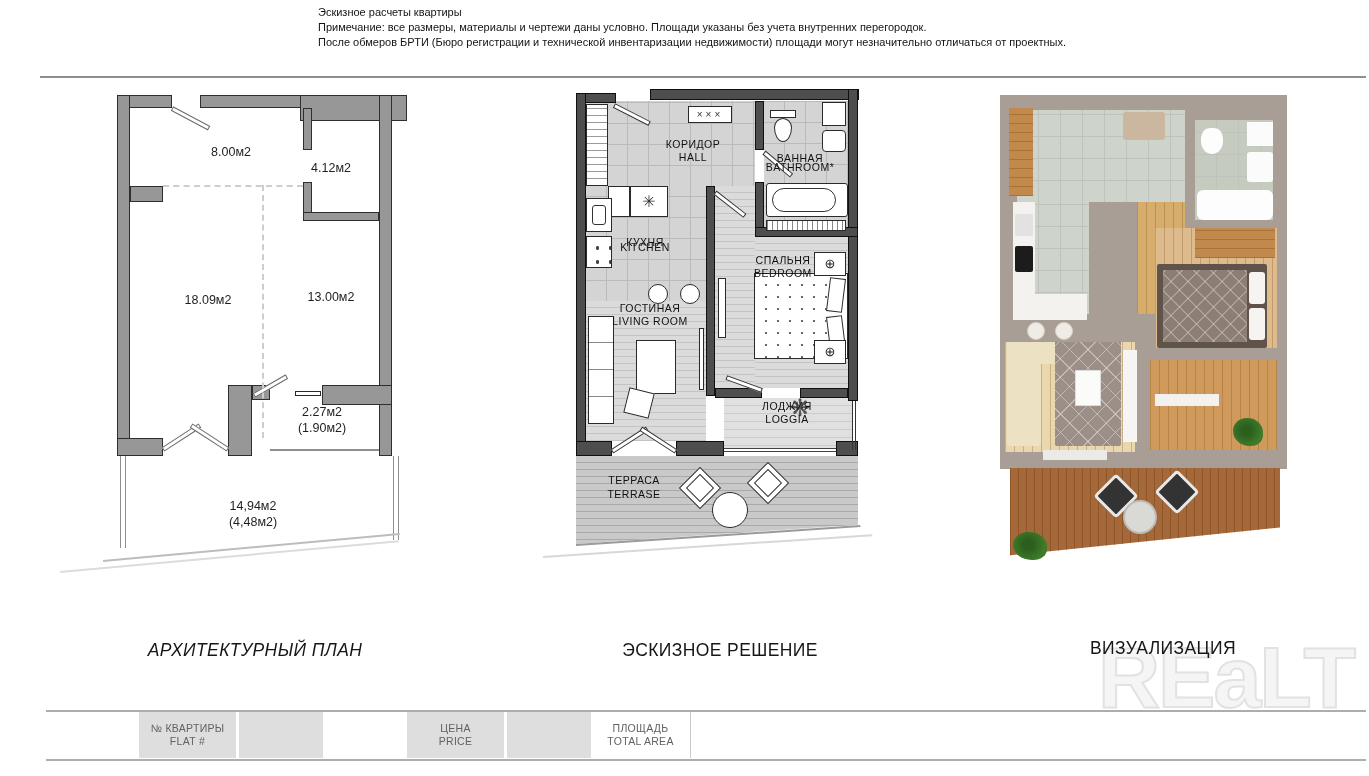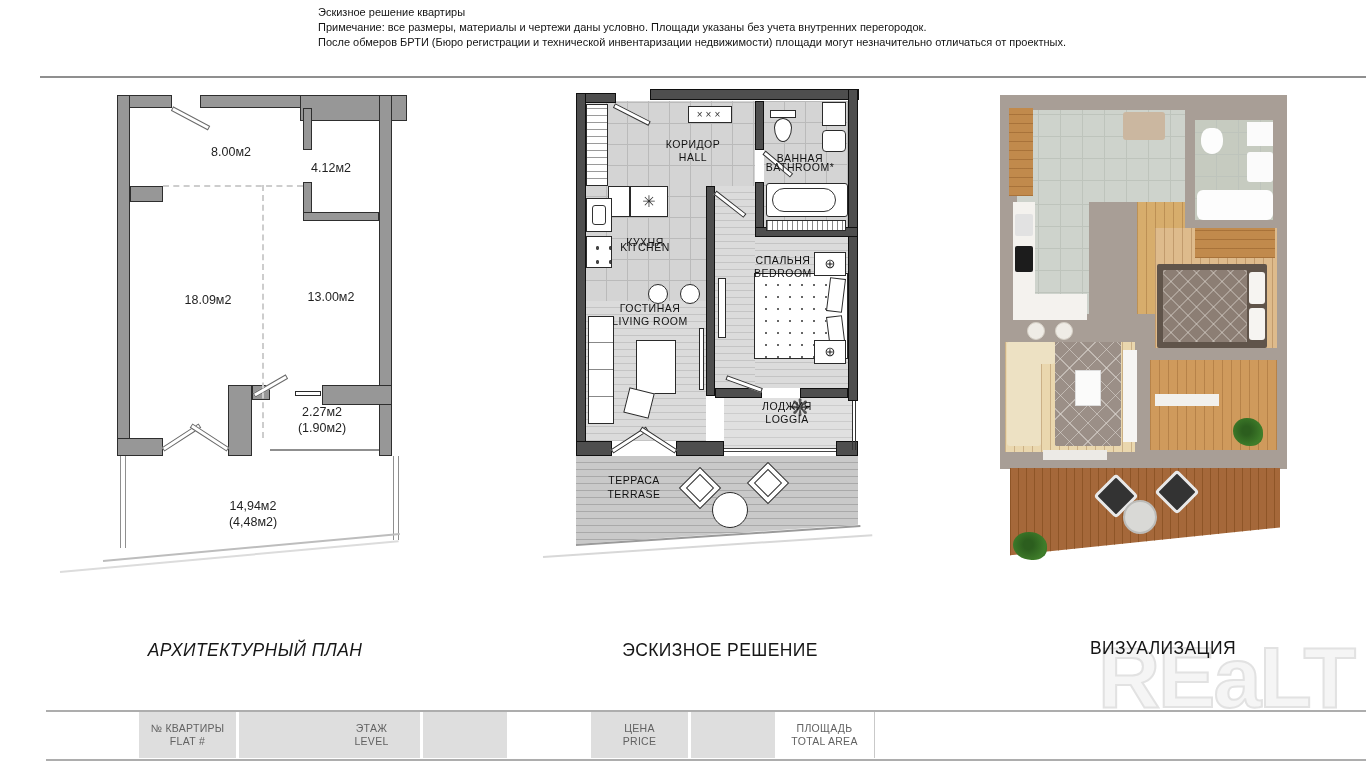--- a/index.html
+++ b/index.html
@@ -55,21 +55,21 @@
   .flabel{width:100px;}
   .fvalue{width:84px;}
   .fgroup.plain .flabel{border-right:1px solid #c9c9c9;}
   .fgroup.shaded .flabel,.fgroup.shaded .fvalue{background:#dedede;}
   .fgroup.shaded .flabel{margin-right:3px;width:97px;}
 </style>
 </head>
 <body>
 
 <div class="hdr">
-  <div>Эскизное решение квартиры</div>
+  <div>Эскизное расчеты квартиры</div>
   <div>Примечание: все размеры, материалы и чертежи даны условно. Площади указаны без учета внутренних перегородок.</div>
   <div>После обмеров БРТИ (Бюро регистрации и технической инвентаризации недвижимости) площади могут незначительно отличаться от проектных.</div>
 </div>
 <div class="rule" style="left:40px;top:76px;width:1326px;height:1.5px;"></div>
 
 <div class="abs" style="left:115px;top:90px;width:285px;height:485px;">
 
   <div class="w" style="left:2px;top:5px;width:55px;height:13px;"></div>
   <div class="w" style="left:85px;top:5px;width:192px;height:13px;"></div>
   <div class="w" style="left:185px;top:5px;width:107px;height:26px;"></div>
@@ -262,27 +262,20 @@
   <div class="fgroup plain">
     <div class="fcell fvalue"></div>
   </div>
   <div class="fgroup shaded">
     <div class="fcell flabel">
         <div>№ КВАРТИРЫ</div>
         <div>FLAT #</div>
       </div>
     <div class="fcell fvalue"></div>
   </div>
-  <div class="fgroup shaded">
-    <div class="fcell flabel">
-        <div>ЭТАЖ</div>
-        <div>LEVEL</div>
-      </div>
-    <div class="fcell fvalue"></div>
-  </div>
   <div class="fgroup plain">
     <div class="fcell fvalue"></div>
   </div>
   <div class="fgroup shaded">
     <div class="fcell flabel">
         <div>ЦЕНА</div>
         <div>PRICE</div>
       </div>
     <div class="fcell fvalue"></div>
   </div>

